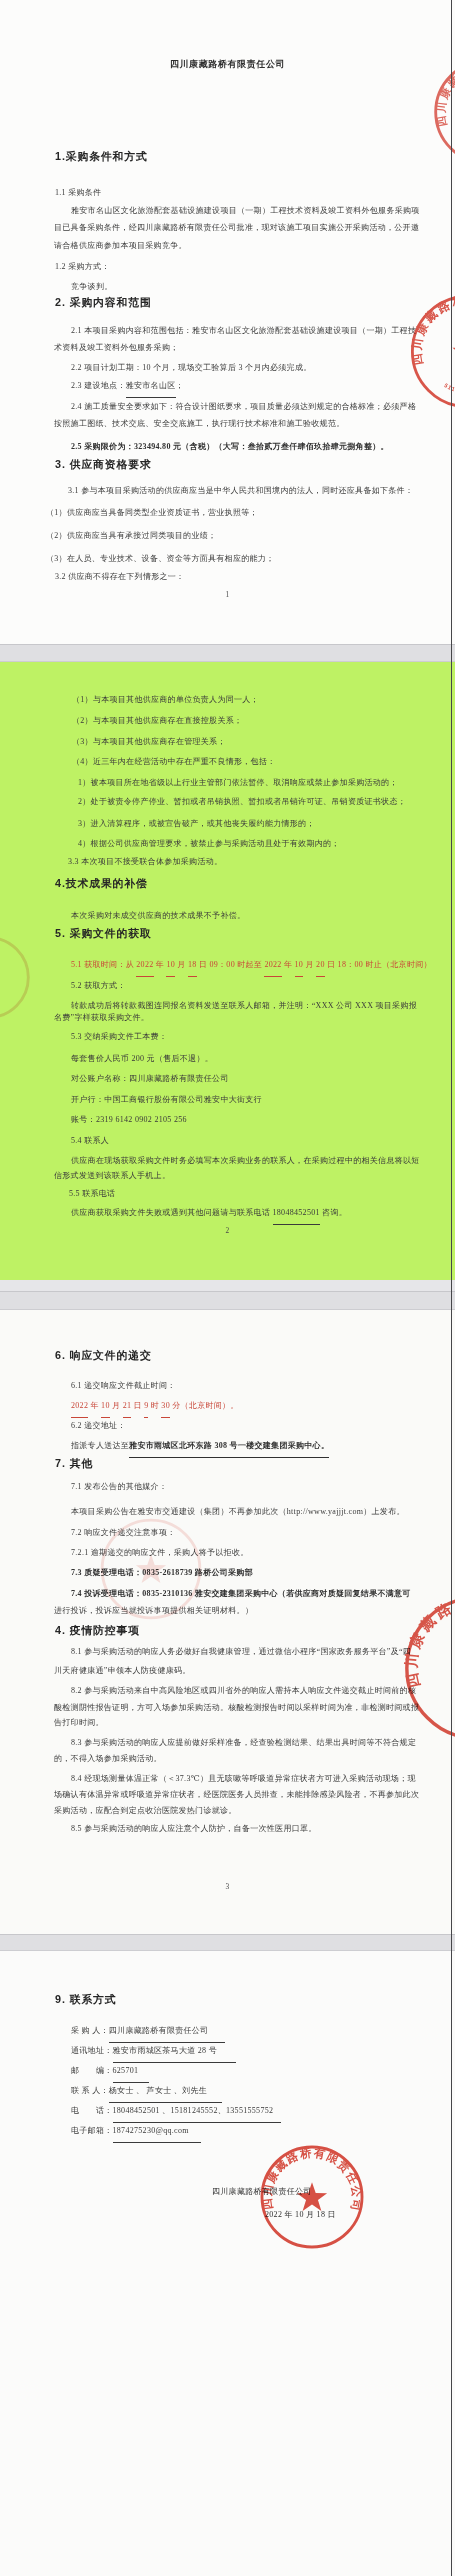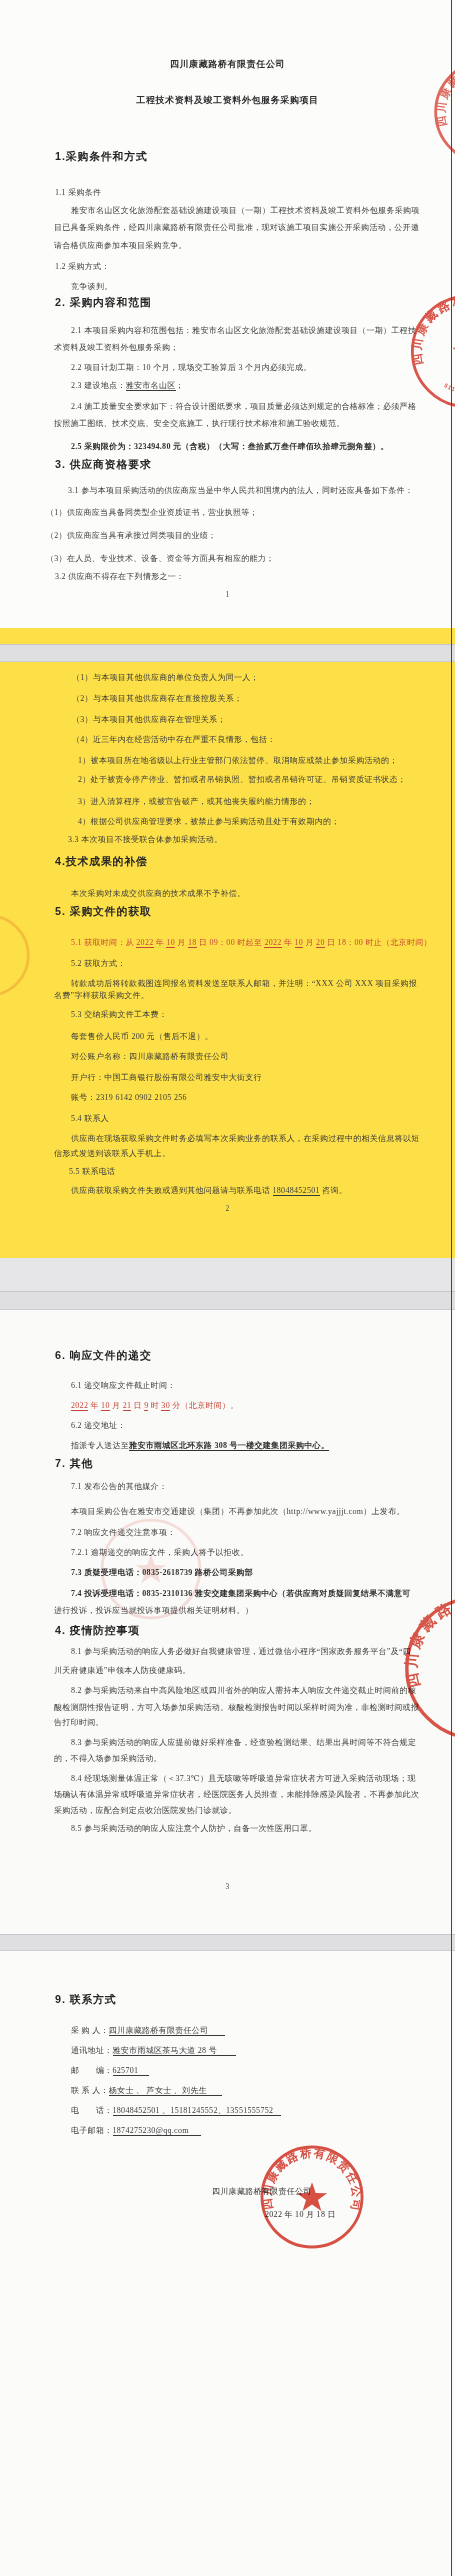--- a/index.html
+++ b/index.html
@@ -1,48 +1,47 @@
 <!DOCTYPE html>
 <html style="font-size:9px"><head>
 <meta charset="utf-8">
 <style>
   html,body{margin:0;padding:0;background:#e6e6e9;}
   .canvas{position:relative;width:455px;height:2576px;overflow:hidden;background:#e6e6e9;
           font-family:"Liberation Serif","DejaVu Serif",serif;color:#3a3a3a;}
   .page{position:absolute;left:0;width:455px;overflow:hidden;}
   .page1{top:0;height:644px;background:#fcfcfb;}
-  .page2{top:628px;height:630px;background:#fde047;}
+  .page2{top:650px;height:630px;background:#bef264;}
   .page3{top:1308px;height:626px;background:#fafaf8;}
   .page4{top:1949px;height:627px;background:#fbfbfa;text-decoration:underline;}
   .gap{position:absolute;left:0;width:455px;background:#dfdfe2;border-top:0.6px solid #c7c7cb;border-bottom:0.6px solid #cdcdd1;}
   .gap1{top:644px;height:16px;}
   .gap2{top:1291px;height:17px;}
   .gap3{top:1934px;height:15px;}
   .edge{position:absolute;top:0;left:451px;width:1.1px;height:2576px;background:#46464a;z-index:50;}
   .ln{position:absolute;white-space:nowrap;line-height:1.25;}
   .t{left:0;right:0;text-align:center;font-family:"Liberation Sans","DejaVu Sans",sans-serif;
      font-weight:700;font-size:9px;letter-spacing:0.6px;color:#2e2e2e;}
   .h{font-family:"Liberation Sans","DejaVu Sans",sans-serif;font-weight:700;font-size:10.8px;
      letter-spacing:0.9px;color:#262626;}
   .bd{font-size:8px;letter-spacing:0.3px;color:#3a3a3a;}
   .bold{font-weight:700;color:#303030;}
   .red{color:#c84638;}
-  .u{border-bottom:0.6px solid currentColor;padding-bottom:0;}
+  .u{border-bottom:0.6px solid currentColor;padding-bottom:7px;}
   .pgnum{left:0;right:0;text-align:center;font-size:7.4px;color:#4a4a4a;}
   .stamp{position:absolute;mix-blend-mode:multiply;}
   .stamp text{font-family:"Liberation Sans","DejaVu Sans",sans-serif;font-weight:700;}
 </style>
 </head>
 <body>
 
 <div class="canvas">
 
   <div class="page page1">
     <div class="ln t" style="top:59px">四川康藏路桥有限责任公司</div>
-    <div class="ln t" style="top:95px">工程技术资料及竣工资料外包服务采购项目</div>
 
     <div class="ln h" style="top:150px;left:55px">1.采购条件和方式</div>
     <div class="ln bd" style="top:188px;left:55px">1.1 采购条件</div>
     <div class="ln bd" style="top:206px;left:71px">雅安市名山区文化旅游配套基础设施建设项目（一期）工程技术资料及竣工资料外包服务采购项</div>
     <div class="ln bd" style="top:223px;left:54px">目已具备采购条件，经四川康藏路桥有限责任公司批准，现对该施工项目实施公开采购活动，公开邀</div>
     <div class="ln bd" style="top:241px;left:54px">请合格供应商参加本项目采购竞争。</div>
     <div class="ln bd" style="top:262px;left:55px">1.2 采购方式：</div>
     <div class="ln bd" style="top:282px;left:71px">竞争谈判。</div>
 
     <div class="ln h" style="top:296px;left:55px">2. 采购内容和范围</div>

